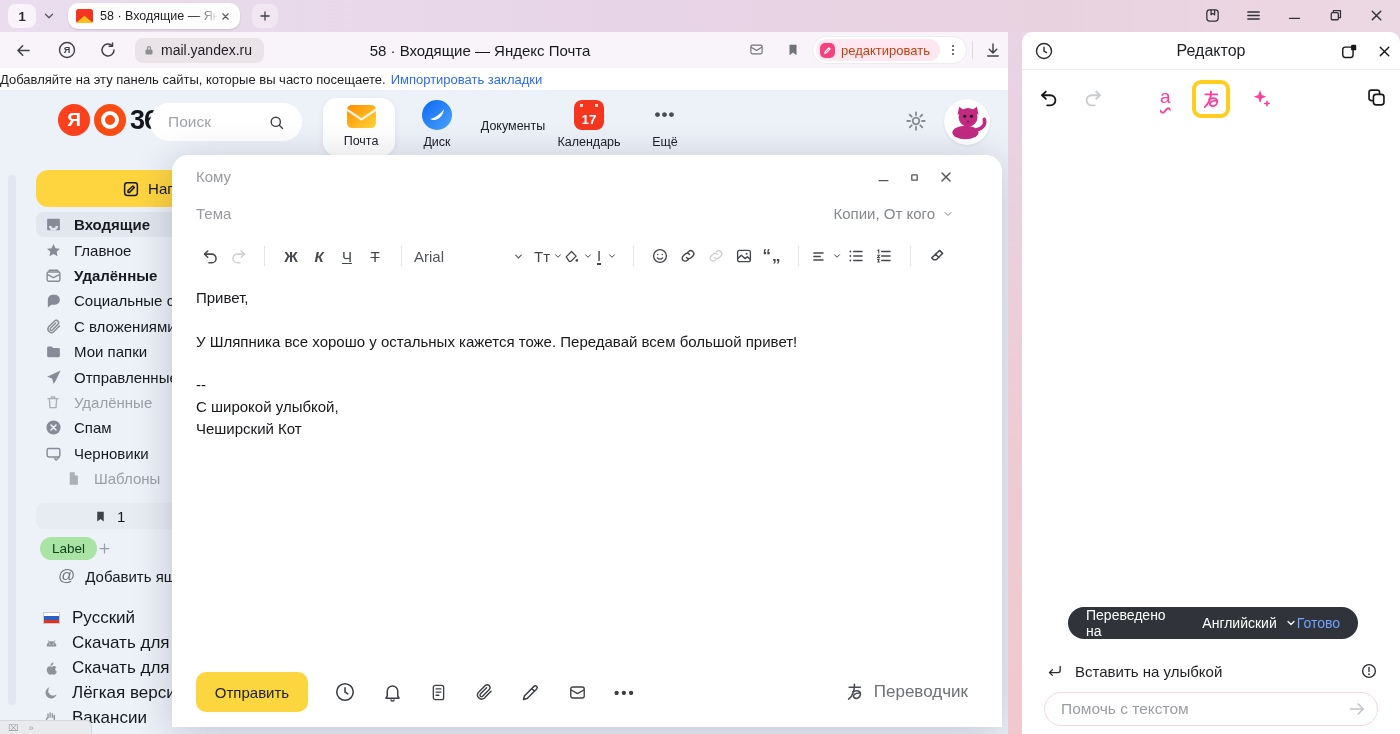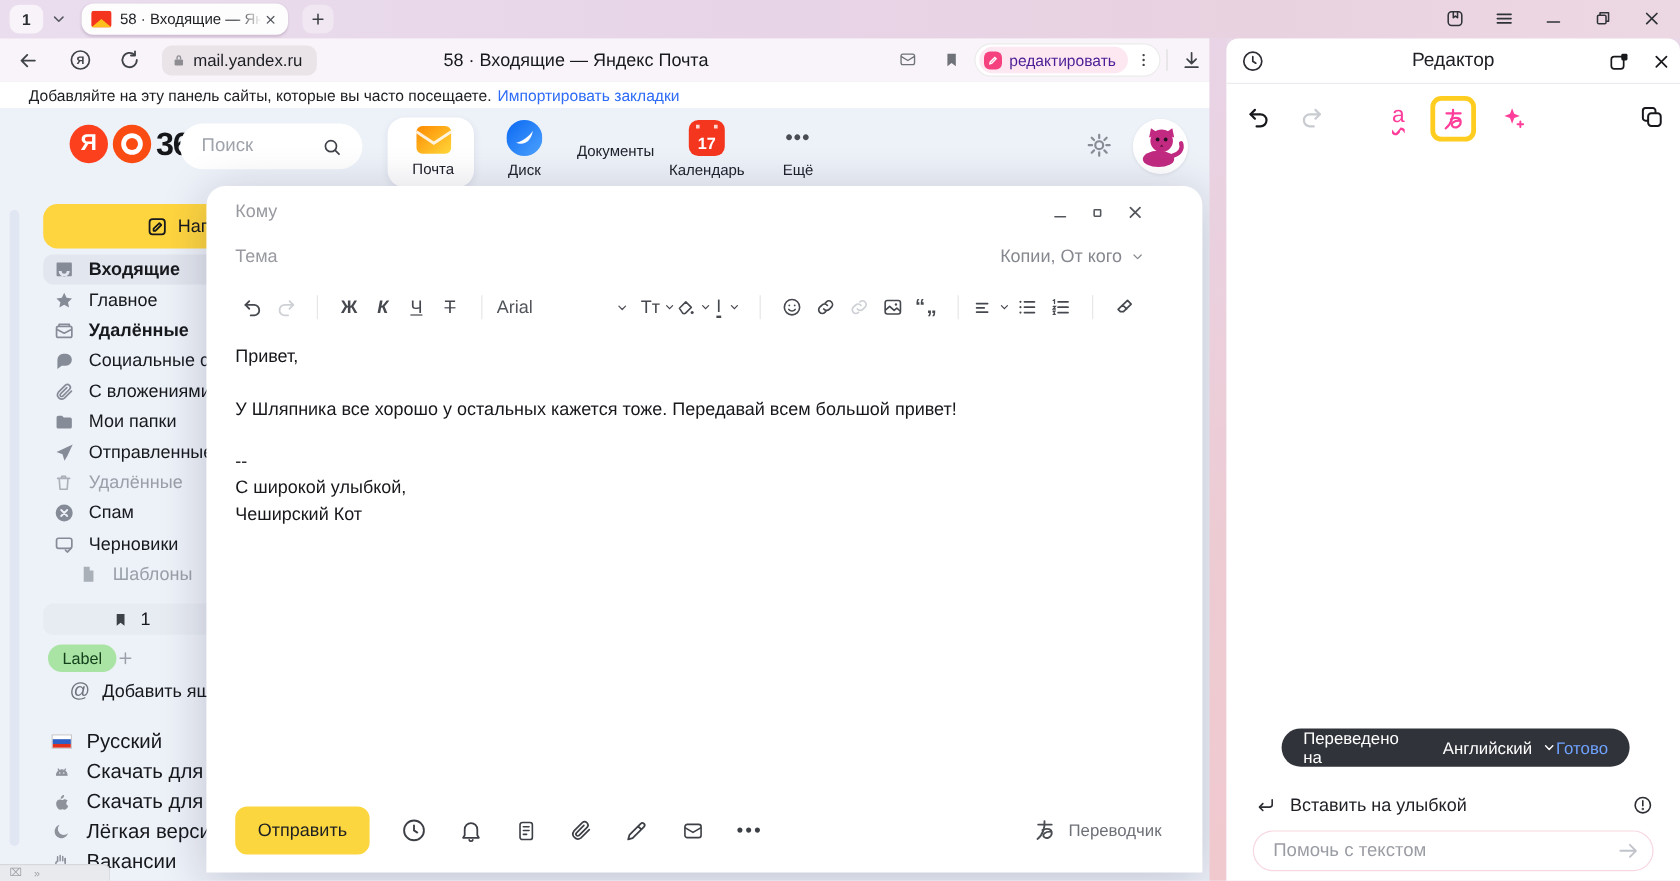--- a/index.html
+++ b/index.html
@@ -28,25 +28,25 @@
   
   .addr{position:absolute;left:0;top:32px;width:1008px;height:36px;background:#f9f4f9;display:flex;align-items:center}
   .addr .sp{flex:none}
   .url-pill{display:flex;align-items:center;gap:6px;background:#eae4e9;border-radius:8px;height:25px;padding:0 12px 0 8px}
   .url-txt{font-size:14px;color:#1c1e21}
   .page-title{position:absolute;left:290px;width:380px;text-align:center;font-size:15px;font-weight:500;color:#17191d}
   .edit-group{position:absolute;left:812px;top:4px;height:28px;background:#fff;border:1px solid #ececec;border-radius:15px;
     display:flex;align-items:center;padding:0 6px 0 3px;gap:6px}
   .edit-pill{display:flex;align-items:center;gap:6px;background:#fde8f2;border-radius:12px;height:22px;padding:0 10px 0 4px}
   .edit-pill .badge{width:15px;height:15px;border-radius:5px;background:#f5427f;display:flex;align-items:center;justify-content:center}
-  .edit-pill span{font-size:13px;color:#4c1d95}
+  .edit-pill span{font-size:13px;color:#c2410c}
   .addr-sep{position:absolute;left:972px;top:9px;width:1px;height:18px;background:#ddd}
 
   
-  .hint{position:absolute;left:0;top:68px;width:1008px;height:22px;background:#fff;display:flex;align-items:center;font-size:13px;padding-left:24px}
+  .hint{position:absolute;left:0;top:68px;width:1008px;height:22px;background:#fff;display:flex;align-items:center;font-size:13px;padding-left:0}
   .hint a{color:#2d6bf6;text-decoration:none;margin-left:5px;cursor:pointer}
 
   
   .mail{position:absolute;left:0;top:90px;width:1008px;height:644px;background:#edf1f8;overflow:hidden}
   .logo{position:absolute;left:58px;top:14px;display:flex;align-items:center;gap:4px}
   .logo .c1{width:32px;height:32px;border-radius:50%;background:#fc3f1d;color:#fff;font-weight:700;font-size:19px;display:flex;align-items:center;justify-content:center}
   .logo .c2{width:32px;height:32px;border-radius:50%;background:#fa4b12;display:flex;align-items:center;justify-content:center}
   .logo .c2 i{display:block;width:18px;height:18px;border-radius:50%;background:#fff;position:relative}
   .logo .c2 i::after{content:"";position:absolute;left:4px;top:4px;width:10px;height:10px;border-radius:50%;background:#fa4b12}
   .logo .t{font-size:27px;font-weight:700;letter-spacing:-1px;color:#14161a}
@@ -97,21 +97,21 @@
   .ctoolbar .tsep{width:1px;height:20px;background:#e7e7e9;margin:0 12px}
   .tbtn{display:flex;align-items:center;justify-content:center;min-width:28px;height:28px;cursor:pointer;font-size:15px;color:#45484e}
   .tbtn.lite{color:#cdd0d4}
   .fmt{font-weight:700}
   .fontsel{display:flex;align-items:center;width:110px;cursor:pointer;font-size:15px;color:#52555b}
   .fontsel .cd{margin-left:auto}
   .cbody{position:absolute;left:24px;top:132px;right:40px;font-size:15px;line-height:21.8px;color:#17181c;white-space:pre-line}
   .cbottom{position:absolute;left:0;bottom:14px;width:100%;height:42px;display:flex;align-items:center;padding:0 34px 0 24px}
   .send-btn{width:112px;height:40px;background:#fcd63e;border:none;border-radius:10px;font-size:15px;font-weight:500;font-family:inherit;color:#1d1f23;cursor:pointer}
   .cb-ic{margin-left:26px;color:#3c3f45;cursor:pointer;display:flex}
-  .translator{margin-left:auto;display:flex;align-items:center;gap:9px;color:#6e7178;font-size:14px;cursor:pointer}
+  .translator{margin-left:auto;display:flex;align-items:center;gap:9px;color:#6e7178;font-size:17px;cursor:pointer}
 
   
   .divider{position:absolute;left:1008px;top:32px;width:14px;height:702px;background:linear-gradient(180deg,#e8d4e6,#edcbd3 60%,#f0c9ce)}
   .panel{position:absolute;left:1022px;top:32px;width:378px;height:702px;background:#fff;border-radius:10px 10px 0 0}
   .p-head{position:relative;height:38px;border-bottom:1px solid #ececf0}
   .p-title{position:absolute;left:0;right:0;top:10px;text-align:center;font-size:16px;font-weight:500;color:#1d1f24}
   .p-tool{position:relative;height:80px}
   .ybox{position:absolute;left:170px;top:10px;width:38px;height:38px;border:4px solid #ffcd1f;border-radius:9px;background:#fff;display:flex;align-items:center;justify-content:center;cursor:pointer}
   .spell-a{position:absolute;left:138px;top:16px;font-size:19px;color:#ff3d9a;font-weight:500;text-decoration:underline wavy #ff3d9a 1.5px;text-underline-offset:4px;cursor:pointer}
   .p-text{position:absolute;left:21px;top:100px;width:336px;font-size:16.5px;line-height:30px;color:#1b1c20}

